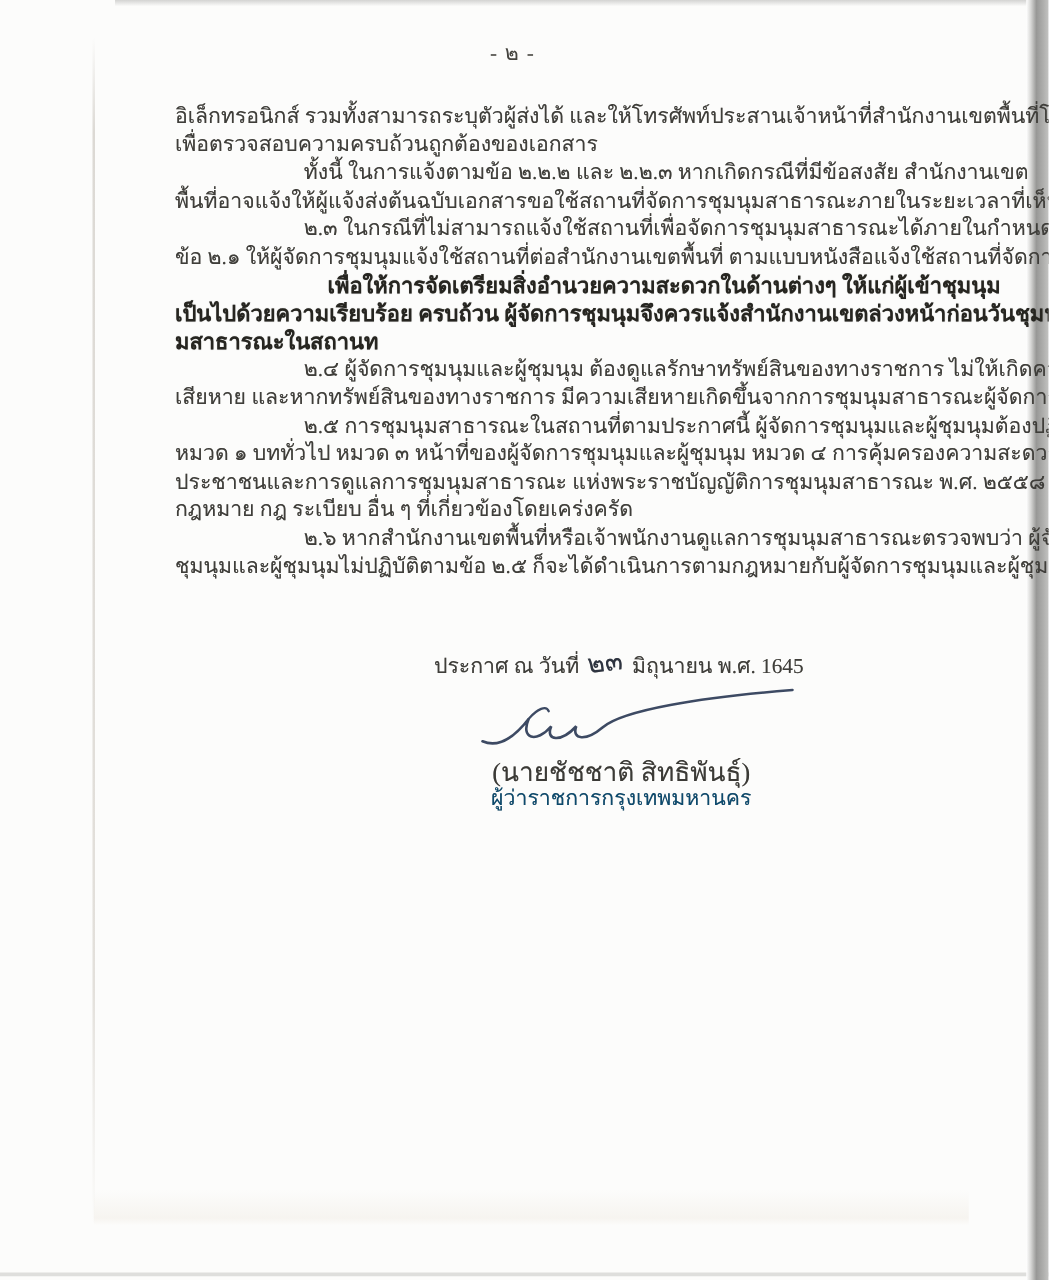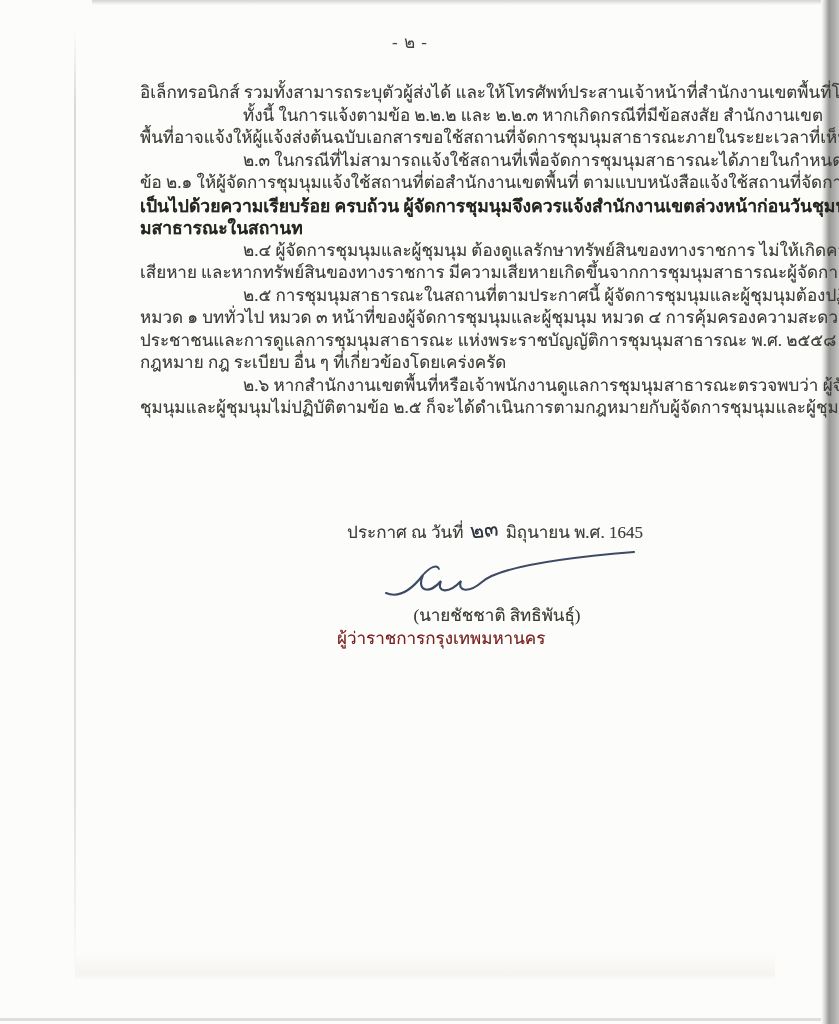--- a/index.html
+++ b/index.html
@@ -54,48 +54,50 @@
     text-shadow:0 0 .5px rgba(70,68,62,.45);
   }
   .date-line .day{
     display:inline-block;font-size:21px;color:#2e3440;
     transform:rotate(-7deg) translateY(-1px);
     margin:0 7px;font-family:"DejaVu Sans",sans-serif;
   }
   .signature-svg{position:absolute;top:548px;left:380px;}
   .sig-name{
     position:absolute;top:601px;left:337px;width:320px;
-    text-align:center;font-size:17px;color:#3b3a36;white-space:nowrap;
+    text-align:center;font-size:21px;color:#3b3a36;white-space:nowrap;
     text-shadow:0 0 .5px rgba(70,68,62,.45);
   }
   .sig-title{
     position:absolute;top:624px;left:337px;width:320px;
-    font-size:17px;color:#7f1d1d;white-space:nowrap;
+    text-align:center;font-size:17px;color:#0c4a6e;white-space:nowrap;
     text-shadow:0 0 .5px rgba(70,68,62,.45);
   }
 </style>
 </head>
 <body>
 
 <div class="scan">
 
   <div class="edge-top"></div>
   <div class="edge-left"></div>
   <div class="sheet-bottom-shadow"></div>
   <div class="edge-bottom"></div>
   <div class="band-right"></div>
 
   <div class="page-number">- ๒ -</div>
 
   <div class="body-text">
       <div class="line">อิเล็กทรอนิกส์ รวมทั้งสามารถระบุตัวผู้ส่งได้ และให้โทรศัพท์ประสานเจ้าหน้าที่สำนักงานเขตพื้นที่โดยทันที</div>
+      <div class="line">เพื่อตรวจสอบความครบถ้วนถูกต้องของเอกสาร</div>
       <div class="line i1">ทั้งนี้ ในการแจ้งตามข้อ ๒.๒.๒ และ ๒.๒.๓ หากเกิดกรณีที่มีข้อสงสัย สำนักงานเขต</div>
       <div class="line">พื้นที่อาจแจ้งให้ผู้แจ้งส่งต้นฉบับเอกสารขอใช้สถานที่จัดการชุมนุมสาธารณะภายในระยะเวลาที่เห็นสมควร</div>
       <div class="line i1">๒.๓ ในกรณีที่ไม่สามารถแจ้งใช้สถานที่เพื่อจัดการชุมนุมสาธารณะได้ภายในกำหนดเวลาตาม</div>
       <div class="line">ข้อ ๒.๑ ให้ผู้จัดการชุมนุมแจ้งใช้สถานที่ต่อสำนักงานเขตพื้นที่ ตามแบบหนังสือแจ้งใช้สถานที่จัดการชุมนุม</div>
+      <div class="line i2 b">เพื่อให้การจัดเตรียมสิ่งอำนวยความสะดวกในด้านต่างๆ ให้แก่ผู้เข้าชุมนุม</div>
       <div class="line b">เป็นไปด้วยความเรียบร้อย ครบถ้วน ผู้จัดการชุมนุมจึงควรแจ้งสำนักงานเขตล่วงหน้าก่อนวันชุมนุม</div>
       <div class="line b">มสาธารณะในสถานท</div>
       <div class="line i1">๒.๔ ผู้จัดการชุมนุมและผู้ชุมนุม ต้องดูแลรักษาทรัพย์สินของทางราชการ ไม่ให้เกิดความ</div>
       <div class="line">เสียหาย และหากทรัพย์สินของทางราชการ มีความเสียหายเกิดขึ้นจากการชุมนุมสาธารณะผู้จัดการชุมนุมและ</div>
       <div class="line i1">๒.๕ การชุมนุมสาธารณะในสถานที่ตามประกาศนี้ ผู้จัดการชุมนุมและผู้ชุมนุมต้องปฏิบัติตาม</div>
       <div class="line">หมวด ๑ บททั่วไป หมวด ๓ หน้าที่ของผู้จัดการชุมนุมและผู้ชุมนุม หมวด ๔ การคุ้มครองความสะดวกของ</div>
       <div class="line">ประชาชนและการดูแลการชุมนุมสาธารณะ แห่งพระราชบัญญัติการชุมนุมสาธารณะ พ.ศ. ๒๕๕๘ รวมทั้ง</div>
       <div class="line">กฎหมาย กฎ ระเบียบ อื่น ๆ ที่เกี่ยวข้องโดยเคร่งครัด</div>
       <div class="line i1">๒.๖ หากสำนักงานเขตพื้นที่หรือเจ้าพนักงานดูแลการชุมนุมสาธารณะตรวจพบว่า ผู้จัดการ</div>
       <div class="line">ชุมนุมและผู้ชุมนุมไม่ปฏิบัติตามข้อ ๒.๕ ก็จะได้ดำเนินการตามกฎหมายกับผู้จัดการชุมนุมและผู้ชุมนุมต่อไป</div>

